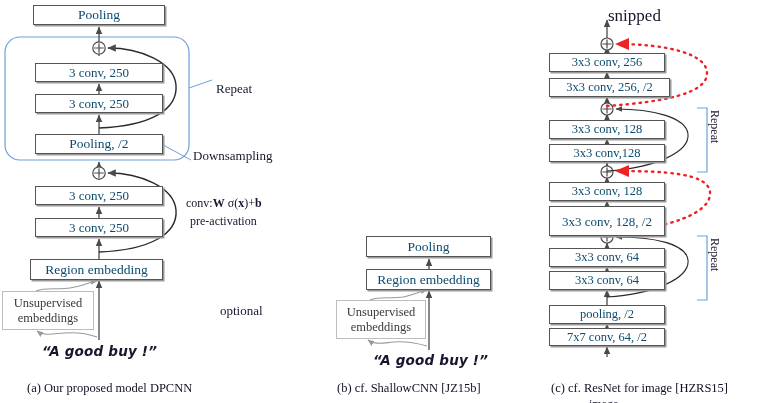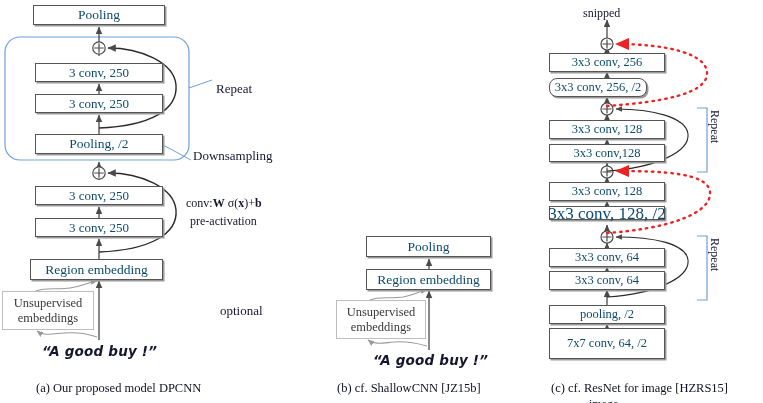--- a/index.html
+++ b/index.html
@@ -174,55 +174,55 @@
   </div>
   <div class="nbox" style="left:366px;top:269px;width:125px;height:21px;font-size:13.5px;">
     <span>Region embedding</span>
   </div>
   <div class="nbox grayish" style="left:336px;top:300px;width:90px;height:39px;font-size:12.5px;">
     <span>Unsupervised</span>
     <span>embeddings</span>
   </div>
   <div class="lbl handw" style="left:373px;top:352px;">“A good buy !”</div>
 
-  <div class="lbl lbl-sm" style="left:583px;top:6px;font-size:12px;text-align:right;">snipped</div>
+  <div class="lbl lbl-sm" style="left:608px;top:6px;font-size:17px;text-align:right;">snipped</div>
 
   <div class="nbox" style="left:549px;top:53px;width:116px;height:19px;font-size:12.5px;font-family:Liberation Serif, serif;">
     <span>3x3 conv, 256</span>
   </div>
-  <div class="nbox" style="left:549px;top:78px;width:98px;height:19px;font-size:12.5px;border-radius:8px;">
+  <div class="nbox" style="left:549px;top:78px;width:121px;height:19px;font-size:12.5px;">
     <span>3x3 conv, 256, /2</span>
   </div>
   <div class="nbox" style="left:549px;top:120px;width:116px;height:19px;font-size:12.5px;">
     <span>3x3 conv, 128</span>
   </div>
   <div class="nbox" style="left:549px;top:144px;width:116px;height:18px;font-size:12.5px;">
     <span>3x3 conv,128</span>
   </div>
   <div class="nbox" style="left:549px;top:182px;width:116px;height:19px;font-size:12.5px;">
     <span>3x3 conv, 128</span>
   </div>
-  <div class="nbox" style="left:549px;top:206px;width:116px;height:14px;font-size:17px;">
+  <div class="nbox" style="left:549px;top:206px;width:116px;height:30px;font-size:13px;">
     <span>3x3 conv, 128, /2</span>
   </div>
   <div class="nbox" style="left:549px;top:248px;width:116px;height:19px;font-size:12.5px;">
     <span>3x3 conv, 64</span>
   </div>
   <div class="nbox" style="left:549px;top:271px;width:116px;height:19px;font-size:12.5px;">
     <span>3x3 conv, 64</span>
   </div>
   <div class="nbox" style="left:549px;top:305px;width:116px;height:19px;font-size:12.5px;">
     <span>pooling, /2</span>
   </div>
-  <div class="nbox" style="left:549px;top:328px;width:116px;height:31px;font-size:12.5px;">
+  <div class="nbox" style="left:549px;top:328px;width:116px;height:18px;font-size:12.5px;">
     <span>7x7 conv, 64, /2</span>
   </div>
 
   <div class="lbl lbl-sm" style="left:589px;top:357px;font-size:12px;margin-top:40px;">image</div>
 
   <div class="lbl lbl-sm vert" style="left:722px;top:110px;font-size:12px;">Repeat</div>
   <div class="lbl lbl-sm vert" style="left:722px;top:238px;font-size:12px;">Repeat</div>
 
-  <div class="cap" style="left:27px;top:381px;margin-left:9px;">(a)  Our proposed model DPCNN</div>
+  <div class="cap" style="left:27px;top:381px;">(a)  Our proposed model DPCNN</div>
   <div class="cap" style="left:337px;top:381px;">(b)  cf. ShallowCNN [JZ15b]</div>
   <div class="cap" style="left:551px;top:381px;">(c)  cf. ResNet for image [HZRS15]</div>
 
 </div>
 
 </body></html>

